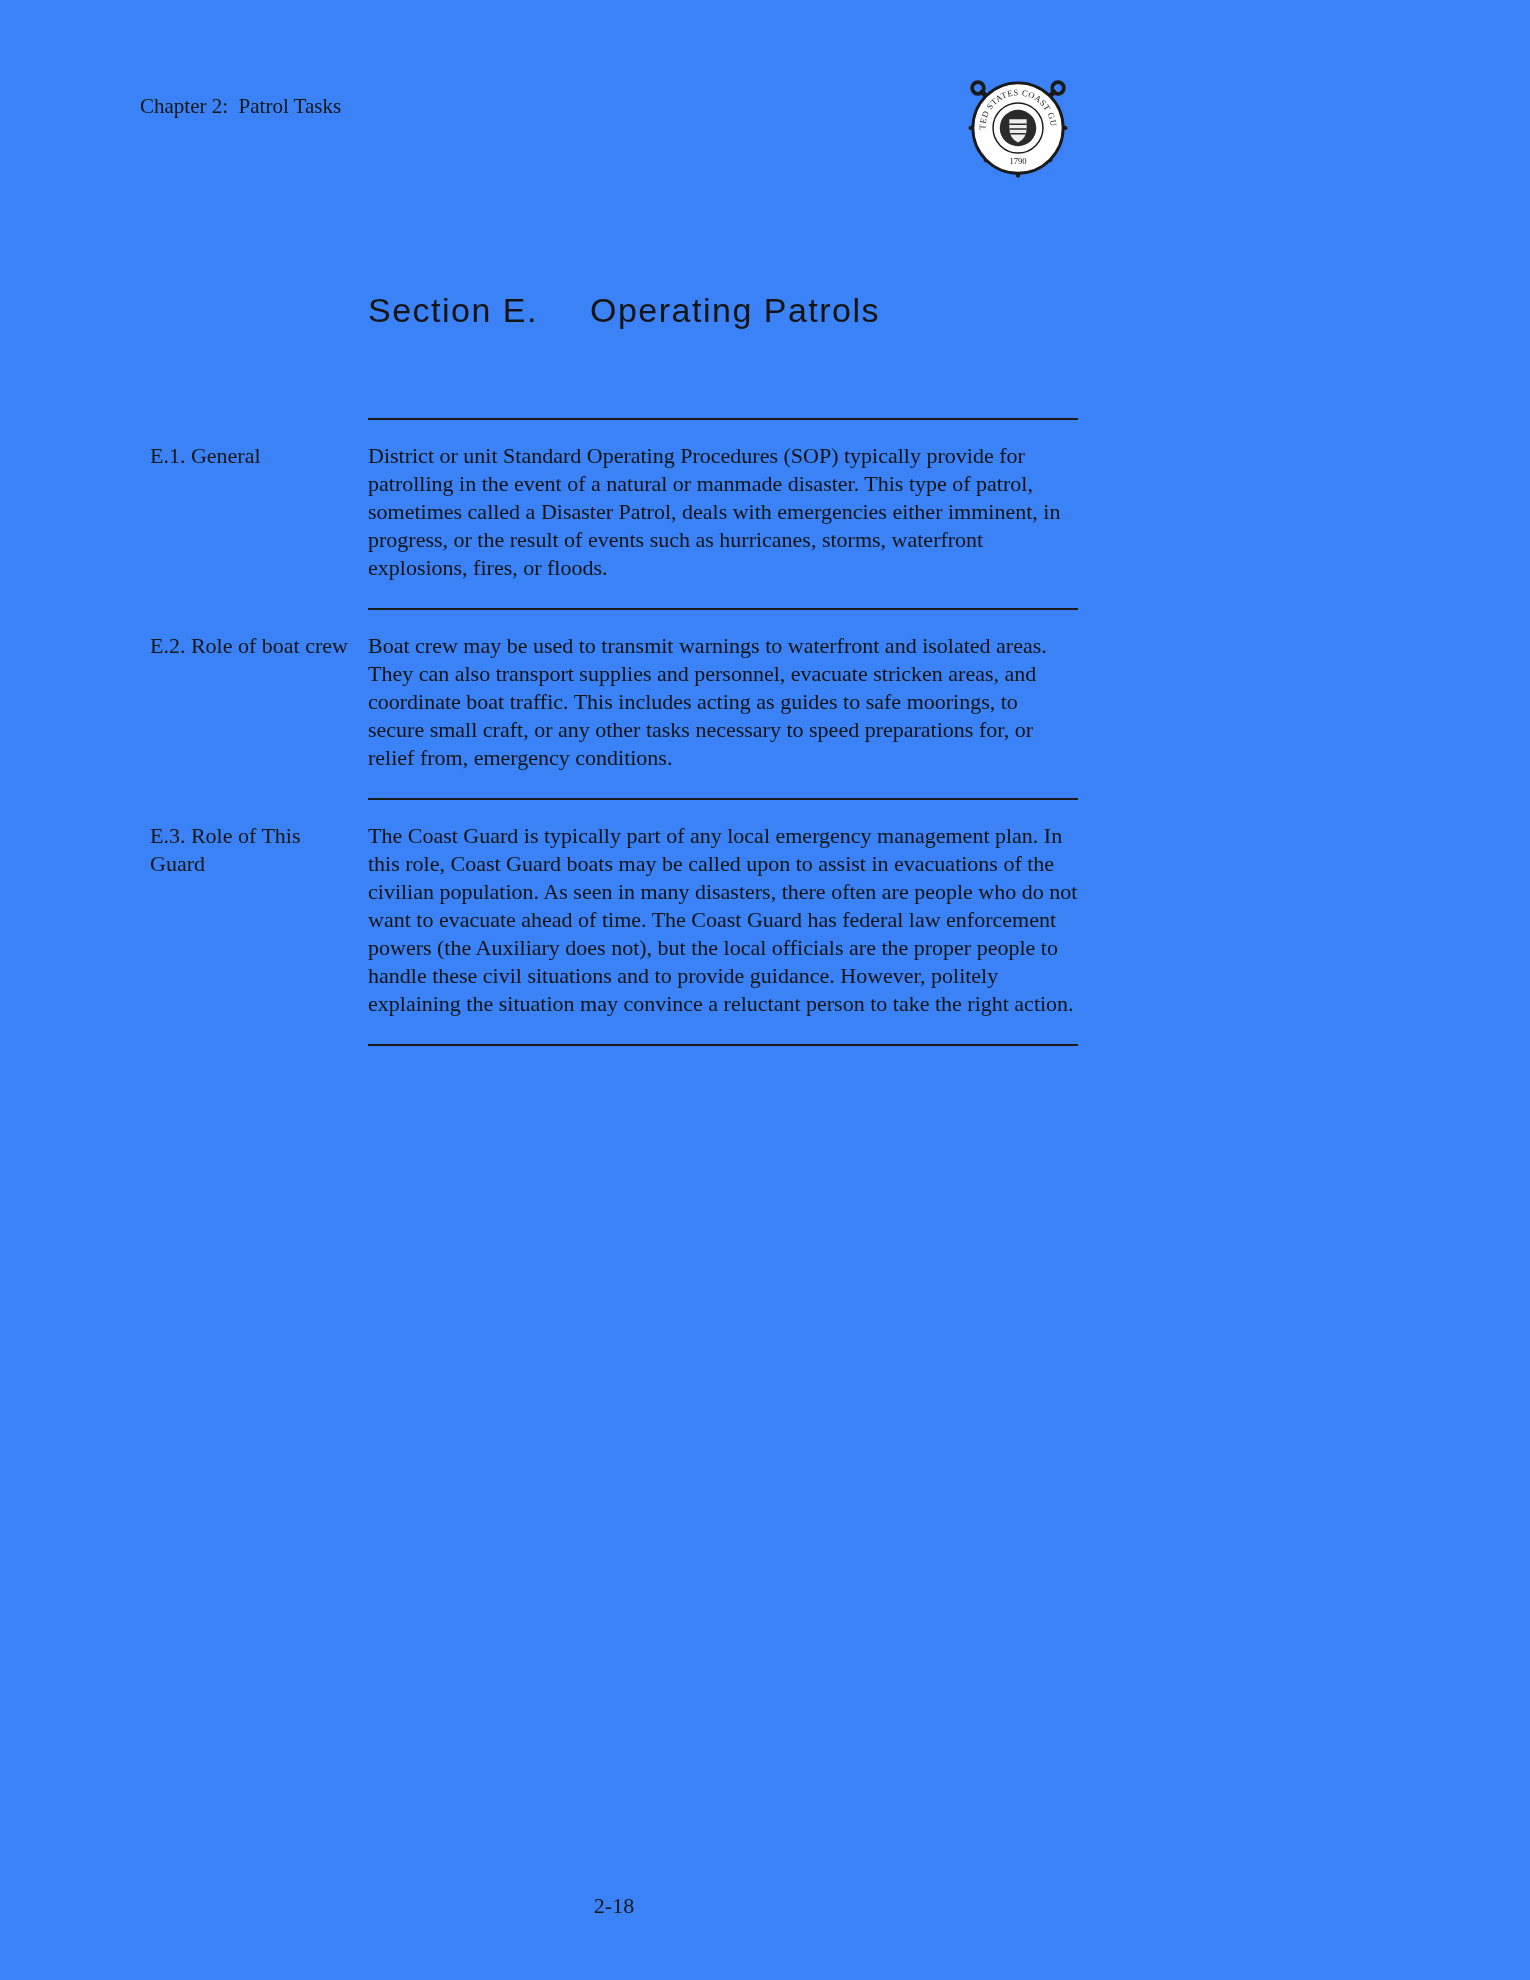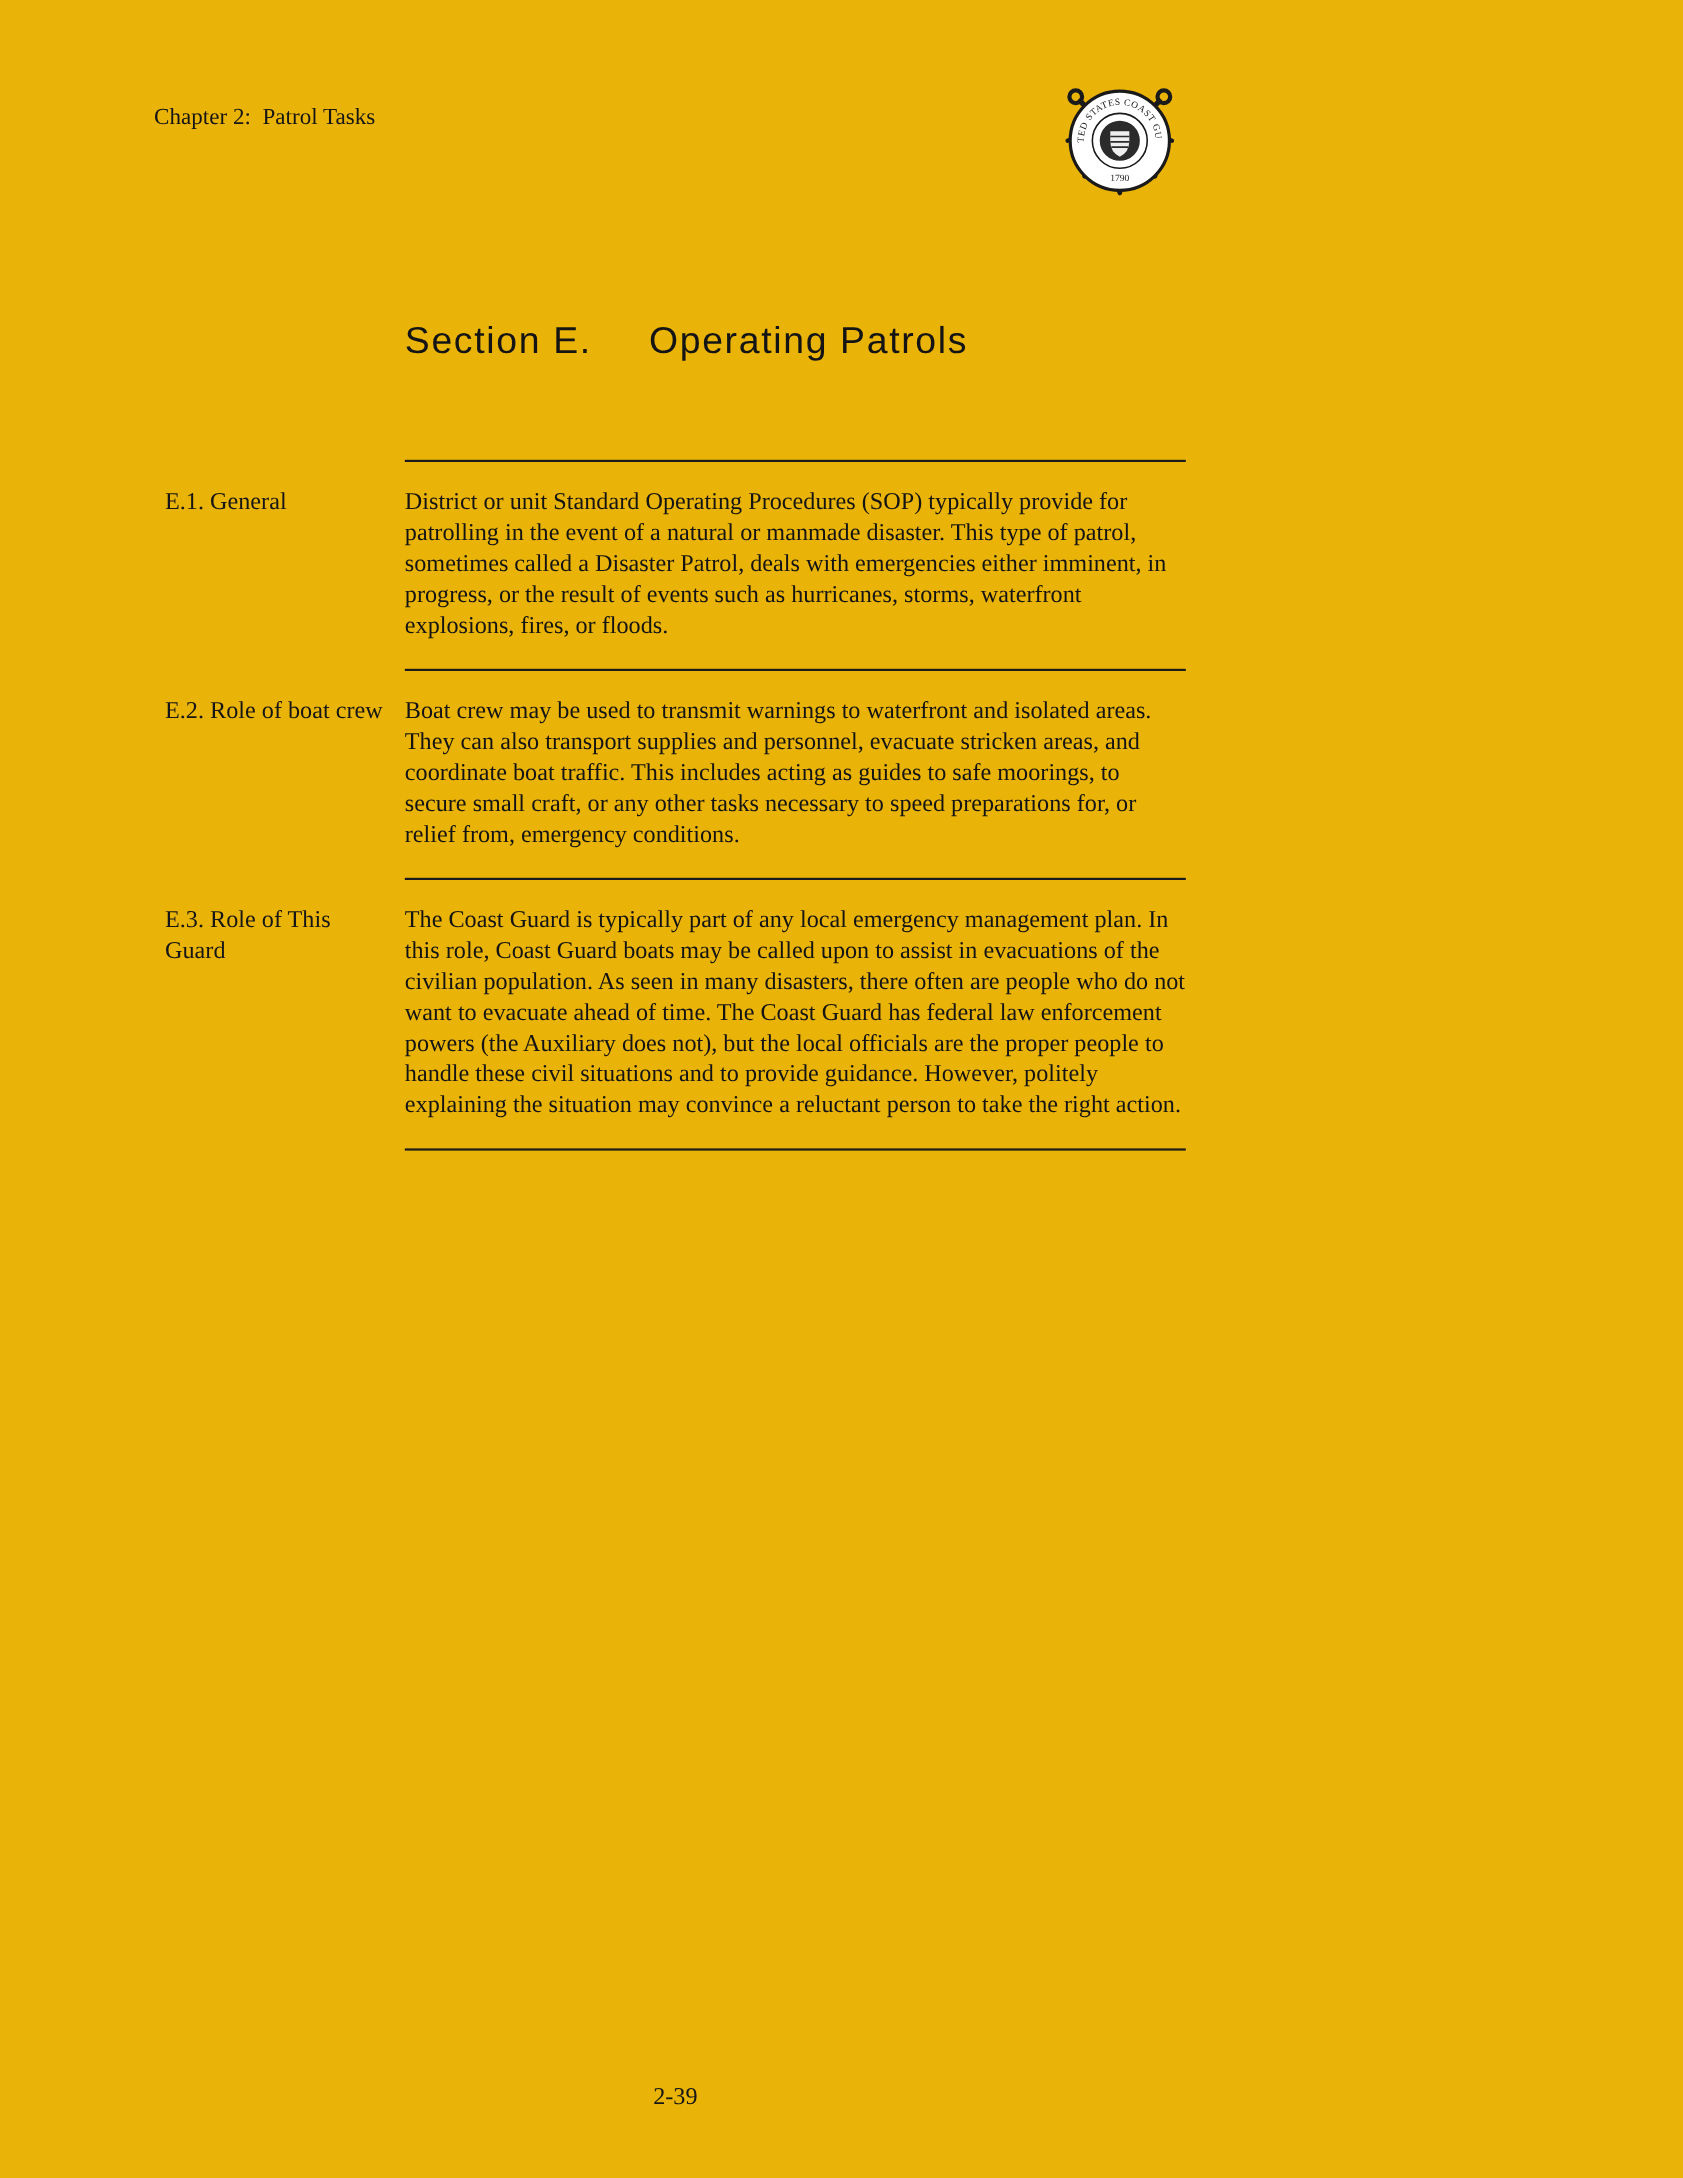--- a/index.html
+++ b/index.html
@@ -1,21 +1,21 @@
 <!DOCTYPE html>
 <html><head>
 <meta charset="utf-8">
 <style>
   html, body { margin: 0; padding: 0; background: #e8e8e8; }
   .page {
     position: relative;
     width: 1530px;
     height: 1980px;
     margin: 0 auto;
-    background: #eab308;
+    background: #3b82f6;
     font-family: "Liberation Serif", "DejaVu Serif", serif;
     color: #141414;
     overflow: hidden;
   }
   .header-text {
     position: absolute;
     left: 140px;
     top: 94px;
     font-size: 21px;
     white-space: pre;
@@ -140,15 +140,15 @@
     </div>
 
     <div class="section-row">
       <div class="label-col">E.3. Role of This Guard</div>
       <div class="text-col">The Coast Guard is typically part of any local emergency management plan. In this role, Coast Guard boats may be called upon to assist in evacuations of the civilian population. As seen in many disasters, there often are people who do not want to evacuate ahead of time. The Coast Guard has federal law enforcement powers (the Auxiliary does not), but the local officials are the proper people to handle these civil situations and to provide guidance. However, politely explaining the situation may convince a reluctant person to take the right action.</div>
     </div>
 
     <div class="closing-rule"></div>
   </div>
 
-  <div class="footer">2-39</div>
+  <div class="footer">2-18</div>
 
 </div>
 
 </body></html>

